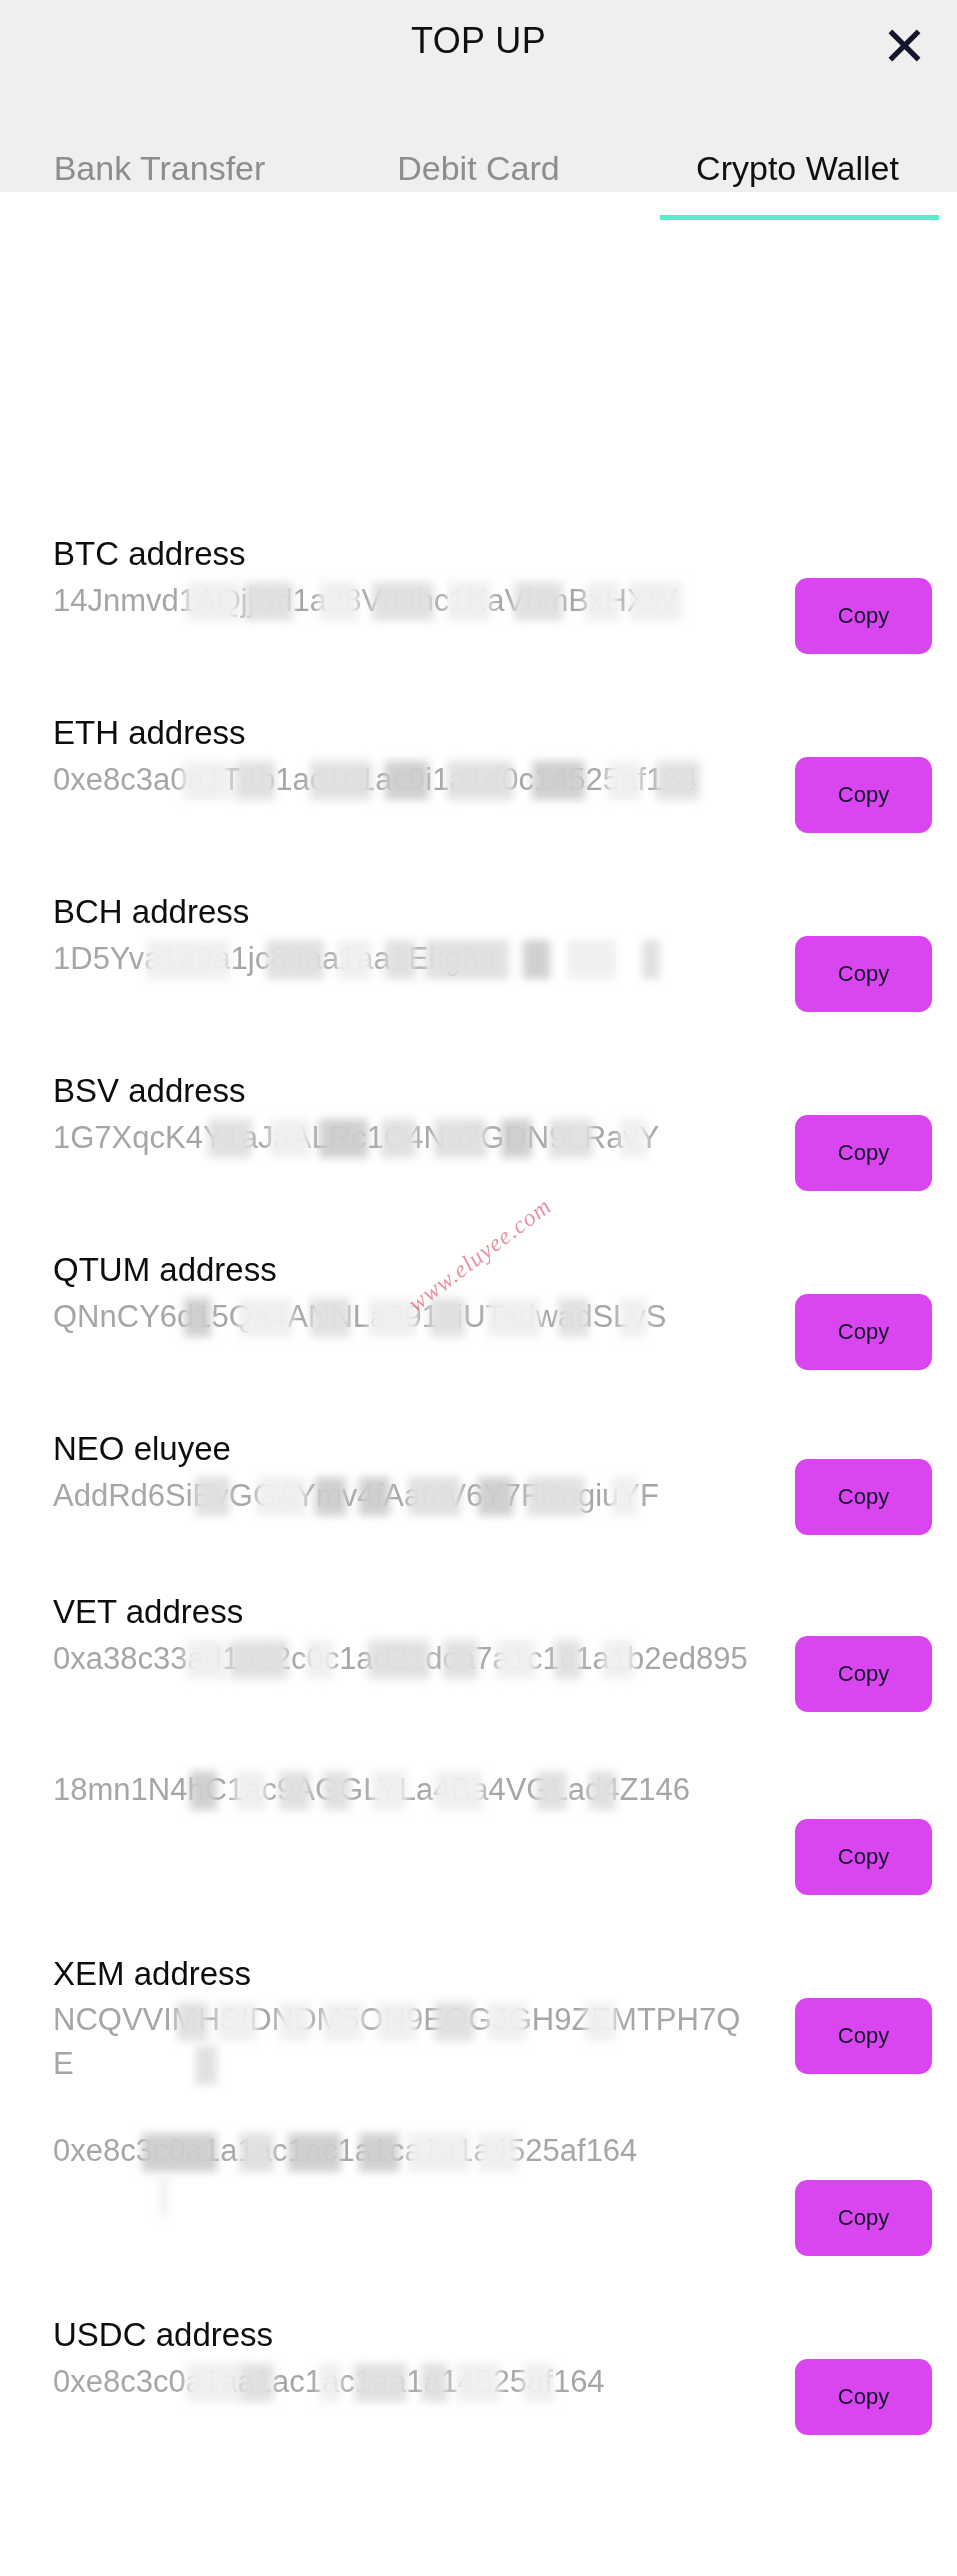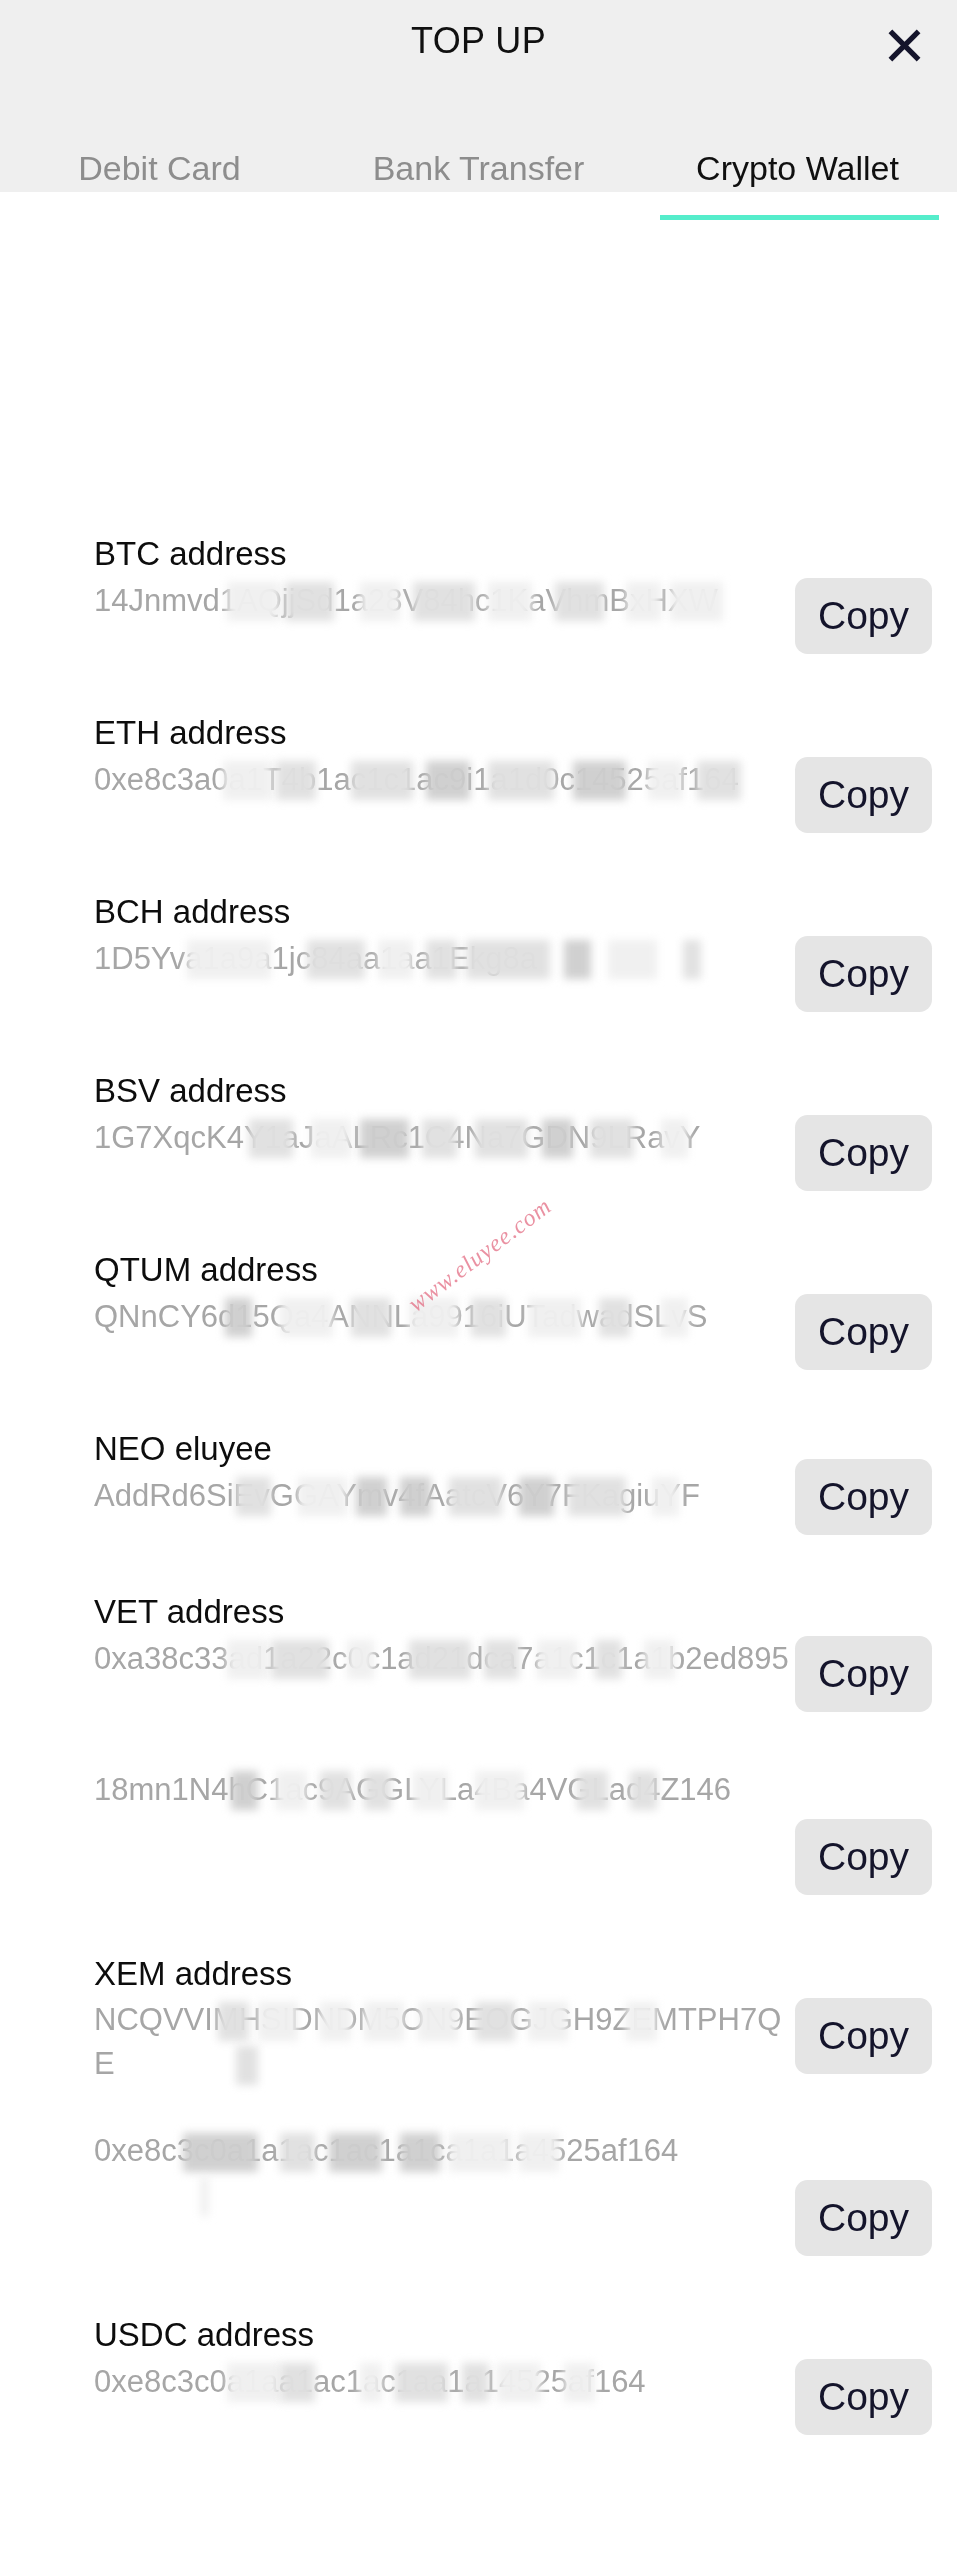--- a/index.html
+++ b/index.html
@@ -112,21 +112,21 @@
   .addr-list {
     position: absolute;
     left: 0;
     top: 527px;
     width: 957px;
   }
   .addr-row {
     position: relative;
     width: 957px;
     box-sizing: border-box;
-    padding-left: 94px;
+    padding-left: 53px;
   }
   .addr-row.h2 { height: 179px; }   
   .addr-row.h1 { height: 163px; }   
 
   .addr-label {
     font-size: 33px;
     color: #0d0d0d;
     font-weight: 400;
     line-height: 43px;
     padding-top: 5.3px;
@@ -156,25 +156,25 @@
   .redact.d1 { background: rgba(240,240,240,0.97); }
   .redact.d2 { background: rgba(224,224,224,0.97); }
   .redact.d3 { background: rgba(205,205,205,0.95); }
 
   
   .copy-btn {
     position: absolute;
     right: 25px;
     width: 137px;
     height: 76px;
-    background: #e5e5e5;
+    background: #d946ef;
     border: none;
     border-radius: 12.4px;
     font-family: "Liberation Sans", sans-serif;
-    font-size: 39px;
+    font-size: 22px;
     color: #14142b;
     cursor: pointer;
     display: flex;
     align-items: center;
     justify-content: center;
     padding: 0;
   }
   .addr-row.h2 .copy-btn { top: 51px; }
   .addr-row.h1 .copy-btn { top: 37px; }
 
@@ -205,26 +205,26 @@
     <span>
       <svg width="37" height="37" viewBox="0 0 42 42" aria-hidden="true">
         <line x1="5" y1="5" x2="37" y2="37" stroke="#14142b" stroke-width="6" stroke-linecap="butt"></line>
         <line x1="37" y1="5" x2="5" y2="37" stroke="#14142b" stroke-width="6" stroke-linecap="butt"></line>
       </svg>
     </span>
   </div>
 
   <div class="tabs">
 
+    <div class="tab tab-0">
+      <span class="tab-label">Bank Transfer</span>
+    </div>
+
     <div class="tab tab-1">
       <span class="tab-label">Debit Card</span>
-    </div>
-
-    <div class="tab tab-0">
-      <span class="tab-label">Bank Transfer</span>
     </div>
 
     <div class="tab tab-2 active">
       <span class="tab-label">Crypto Wallet</span>
       <div class="tab-underline"></div>
     </div>
 
   </div>
 </div>
 

